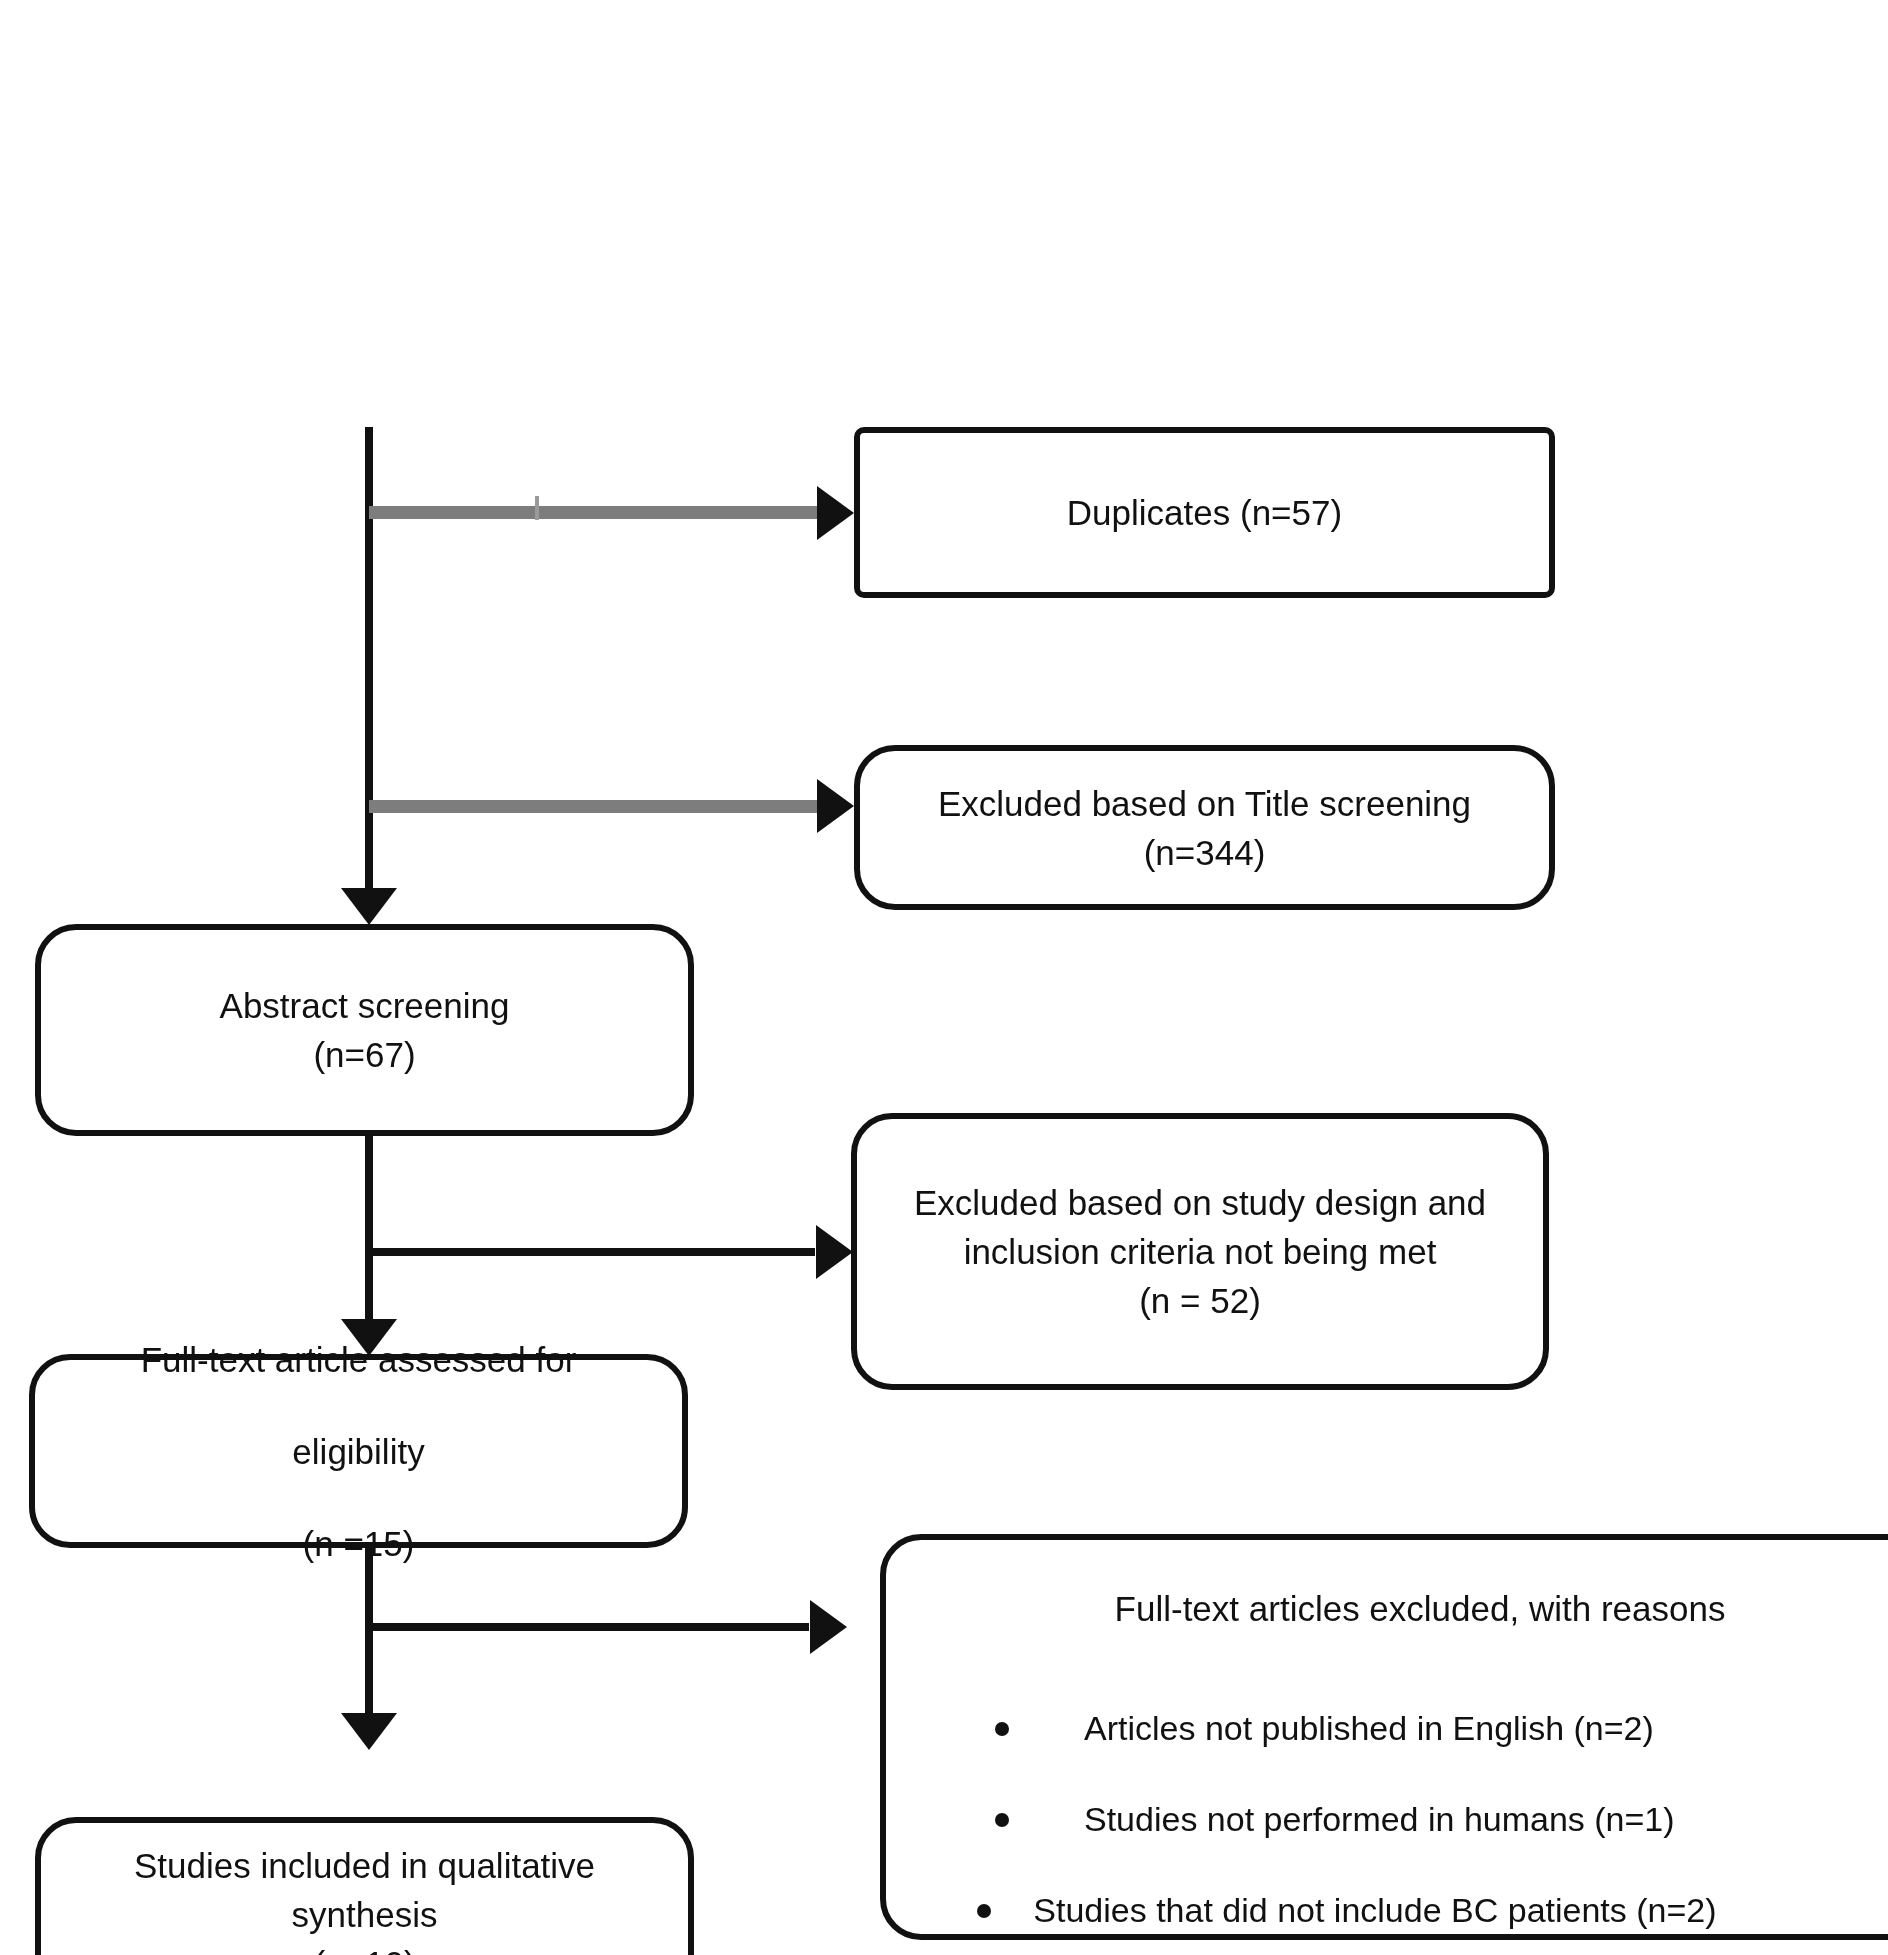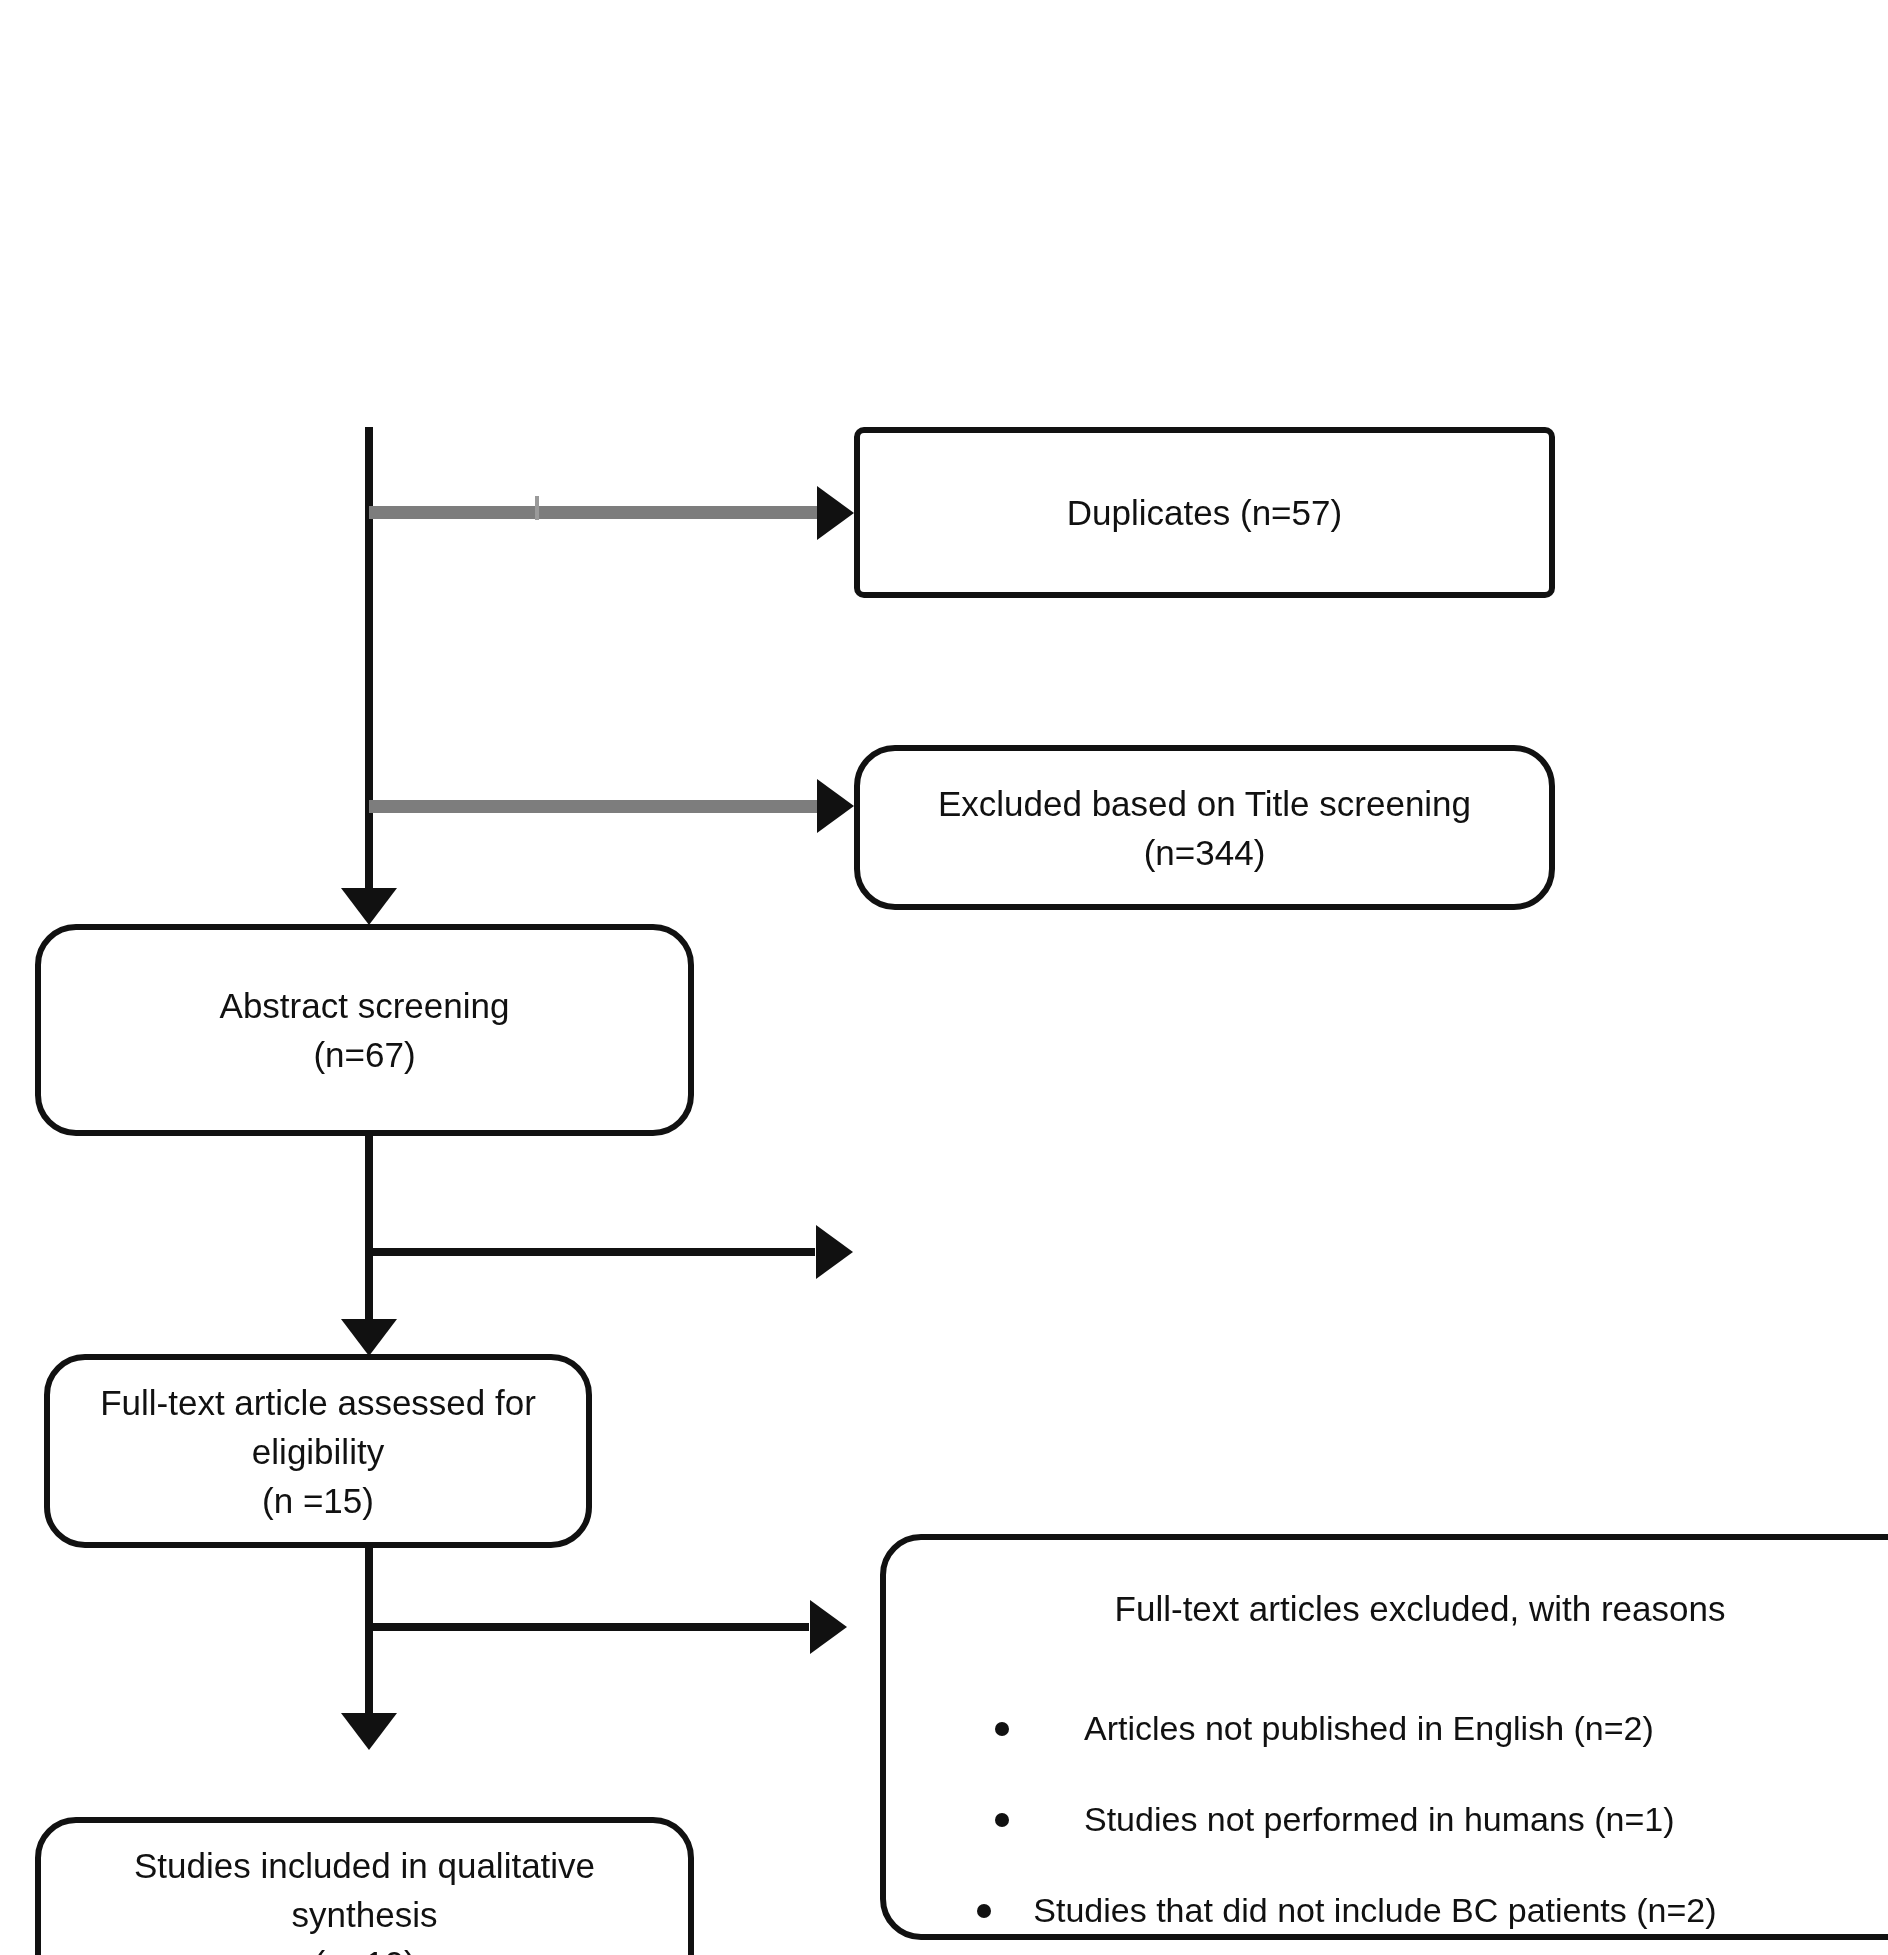--- a/index.html
+++ b/index.html
@@ -31,21 +31,21 @@
     line-height: 49px;
     color: var(--text, #111111);
   }
   .box .line { width: 100%; }
 
   #box-records   { left: 17.7px;   top: 11.8px;   width: 683px; height: 415px; }
   #box-duplicates{ left: 854px; top: 427px;  width: 701px; height: 171px; border-radius: 10px; }
   #box-title-excluded { left: 854px; top: 745px; width: 701px; height: 165px; }
   #box-abstract  { left: 35px;   top: 924px; width: 659px; height: 212px; }
   #box-design-excluded { left: 851px; top: 1113px; width: 698px; height: 277px; }
-  #box-fulltext  { left: 44px;   top: 1354px; width: 548px; height: 194px; }
+  #box-fulltext  { left: 29px;   top: 1354px; width: 659px; height: 194px; gap: 43px; }
   #box-included  { left: 35px;   top: 1817px; width: 659px; height: 194px; }
 
   #box-reasons {
     left: 880px; top: 1534px; width: 1080px; height: 406px;
     justify-content: flex-end;
     padding-top: 7px;
   }
   #box-reasons .reasons-title {
     width: 100%;
     text-align: center;
@@ -136,20 +136,25 @@
   <div class="box" id="box-title-excluded">
     <div class="line">Excluded based on Title screening</div>
     <div class="line">(n=344)</div>
   </div>
 
   <div class="box" id="box-abstract">
     <div class="line">Abstract screening</div>
     <div class="line">(n=67)</div>
   </div>
 
+  <div class="box" id="box-design-excluded">
+    <div class="line">Excluded based on study design and</div>
+    <div class="line">inclusion criteria not being met</div>
+    <div class="line">(n = 52)</div>
+  </div>
 
   <div class="box" id="box-fulltext">
     <div class="line">Full-text article assessed for</div>
     <div class="line">eligibility</div>
     <div class="line">(n =15)</div>
   </div>
 
   <div class="box" id="box-reasons">
     <div class="reasons-title">Full-text articles excluded, with reasons</div>
     <div class="bullets">

